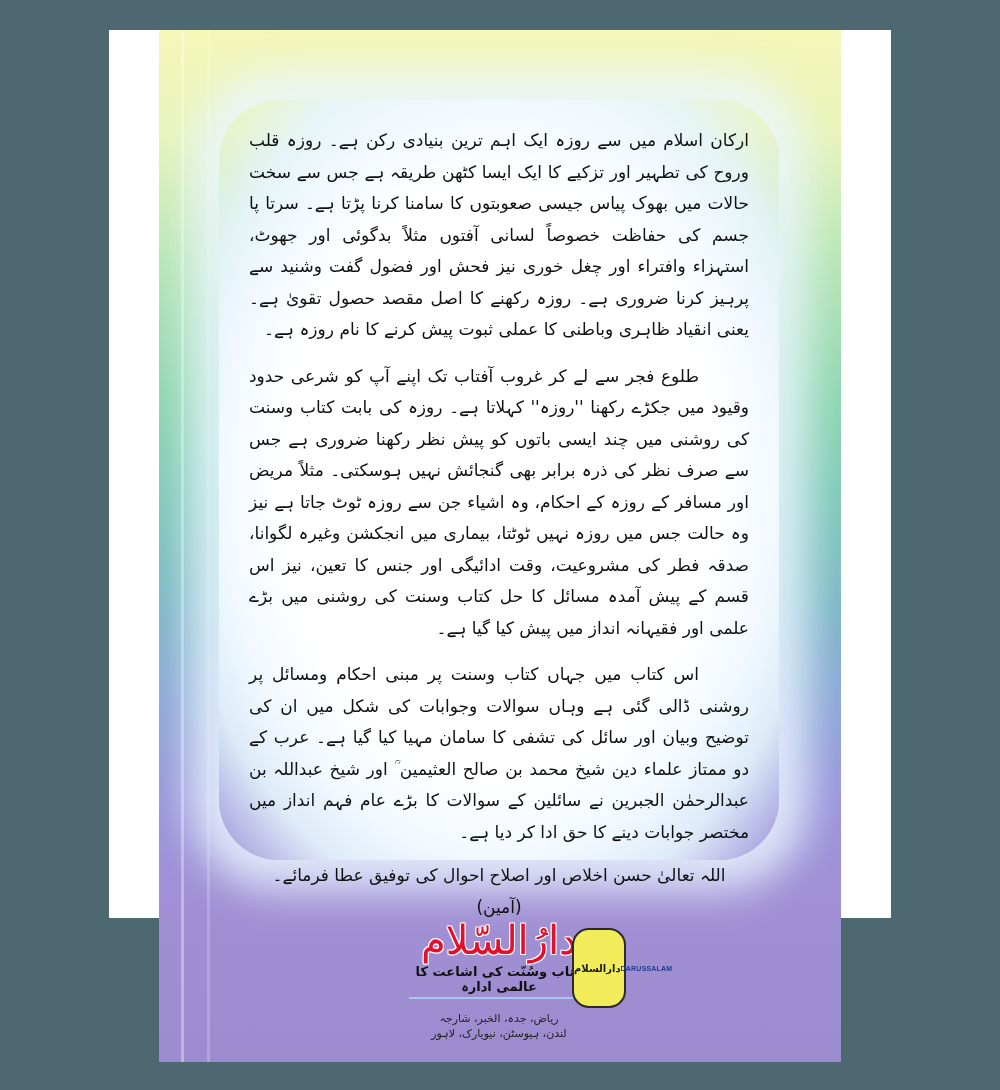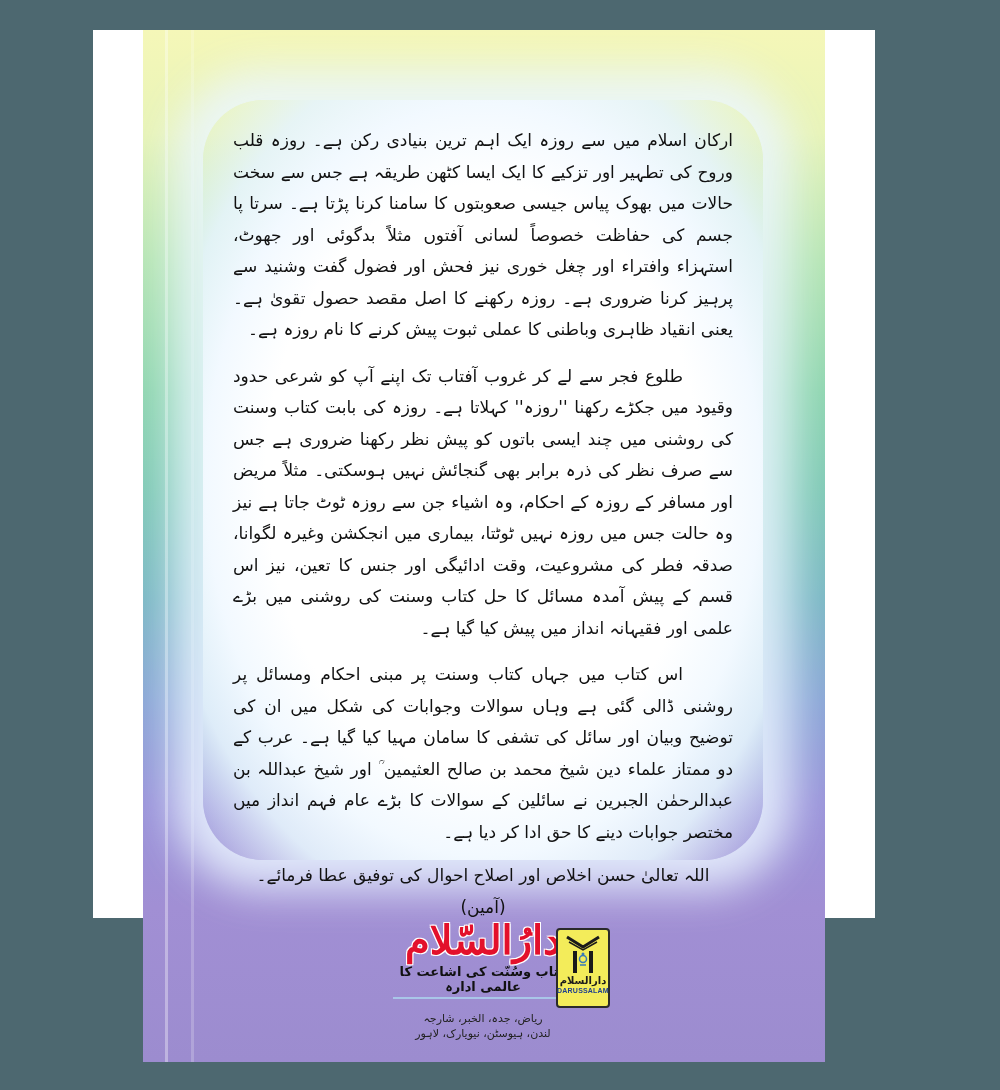--- a/index.html
+++ b/index.html
@@ -3,21 +3,21 @@
 <meta charset="utf-8">
 <style>
   html, body { margin: 0; padding: 0; }
   body {
     width: 1000px; height: 1090px;
     background: #4d6870;
     position: relative; overflow: hidden;
     font-family: "DejaVu Sans", sans-serif;
   }
   .frame {
-    position: absolute; left: 93px; top: 30px;
+    position: absolute; left: 109px; top: 30px;
     width: 782px; height: 888px;
     background: #ffffff;
   }
   .cover {
     position: absolute; left: 50px; top: 0;
     width: 682px; height: 1032px;
     overflow: hidden;
     background: linear-gradient(180deg,
       #f5f7b8 0%, #e8f4b8 10%, #b7e6b4 22%, #8fd6b0 35%,
       #7fc9b6 45%, #7bb8c4 55%, #8aa6d6 65%, #9a94da 75%,
@@ -45,37 +45,37 @@
   }
   .text-block p { margin: 0; text-indent: 0; }
   .text-block p.indent { text-indent: 50px; margin-top: 15px; }
   .text-block p.closing { text-align: center; margin-top: 12px; }
   .publisher {
     position: absolute; left: 250px; top: 888px;
     width: 180px; text-align: center; direction: rtl;
   }
   .pub-name {
     font-family: "DejaVu Serif", serif;
-    font-size: 40px; font-weight: bold; color: #e3102b;
+    font-size: 40px; font-weight: normal; color: #e3102b;
     line-height: 44px;
     text-shadow: 1px 1px 0 #fff, -1px -1px 0 #fff, 1px -1px 0 #fff, -1px 1px 0 #fff;
   }
   .pub-tagline {
     font-size: 13px; font-weight: bold; color: #111;
     padding-bottom: 3px;
     border-bottom: 2px solid #a9c6e8;
     margin-top: 2px;
   }
   .pub-cities { font-size: 11px; color: #222; line-height: 15px; margin-top: 12px; }
   .logo {
     position: absolute; left: 413px; top: 898px;
     width: 54px; height: 80px;
     background: #f3ec5a; border: 2px solid #2a2a2a;
-    border-radius: 4px; box-sizing: border-box;
-    display: flex; flex-direction: column; align-items: center;
+    border-radius: 17px; box-sizing: border-box;
+    display: flex; flex-direction: row; align-items: center;
   }
   .logo svg { margin-top: 3px; }
   .logo-ar { font-size: 10px; font-weight: bold; color: #1a1a1a; direction: rtl; line-height: 11px; }
   .logo-en { font-size: 7px; font-weight: bold; color: #1d3f8f; line-height: 9px; letter-spacing: 0.2px; font-family: "Liberation Sans", sans-serif; }
 </style>
 </head>
 <body>
 
 <div class="frame">
   <div class="cover">

